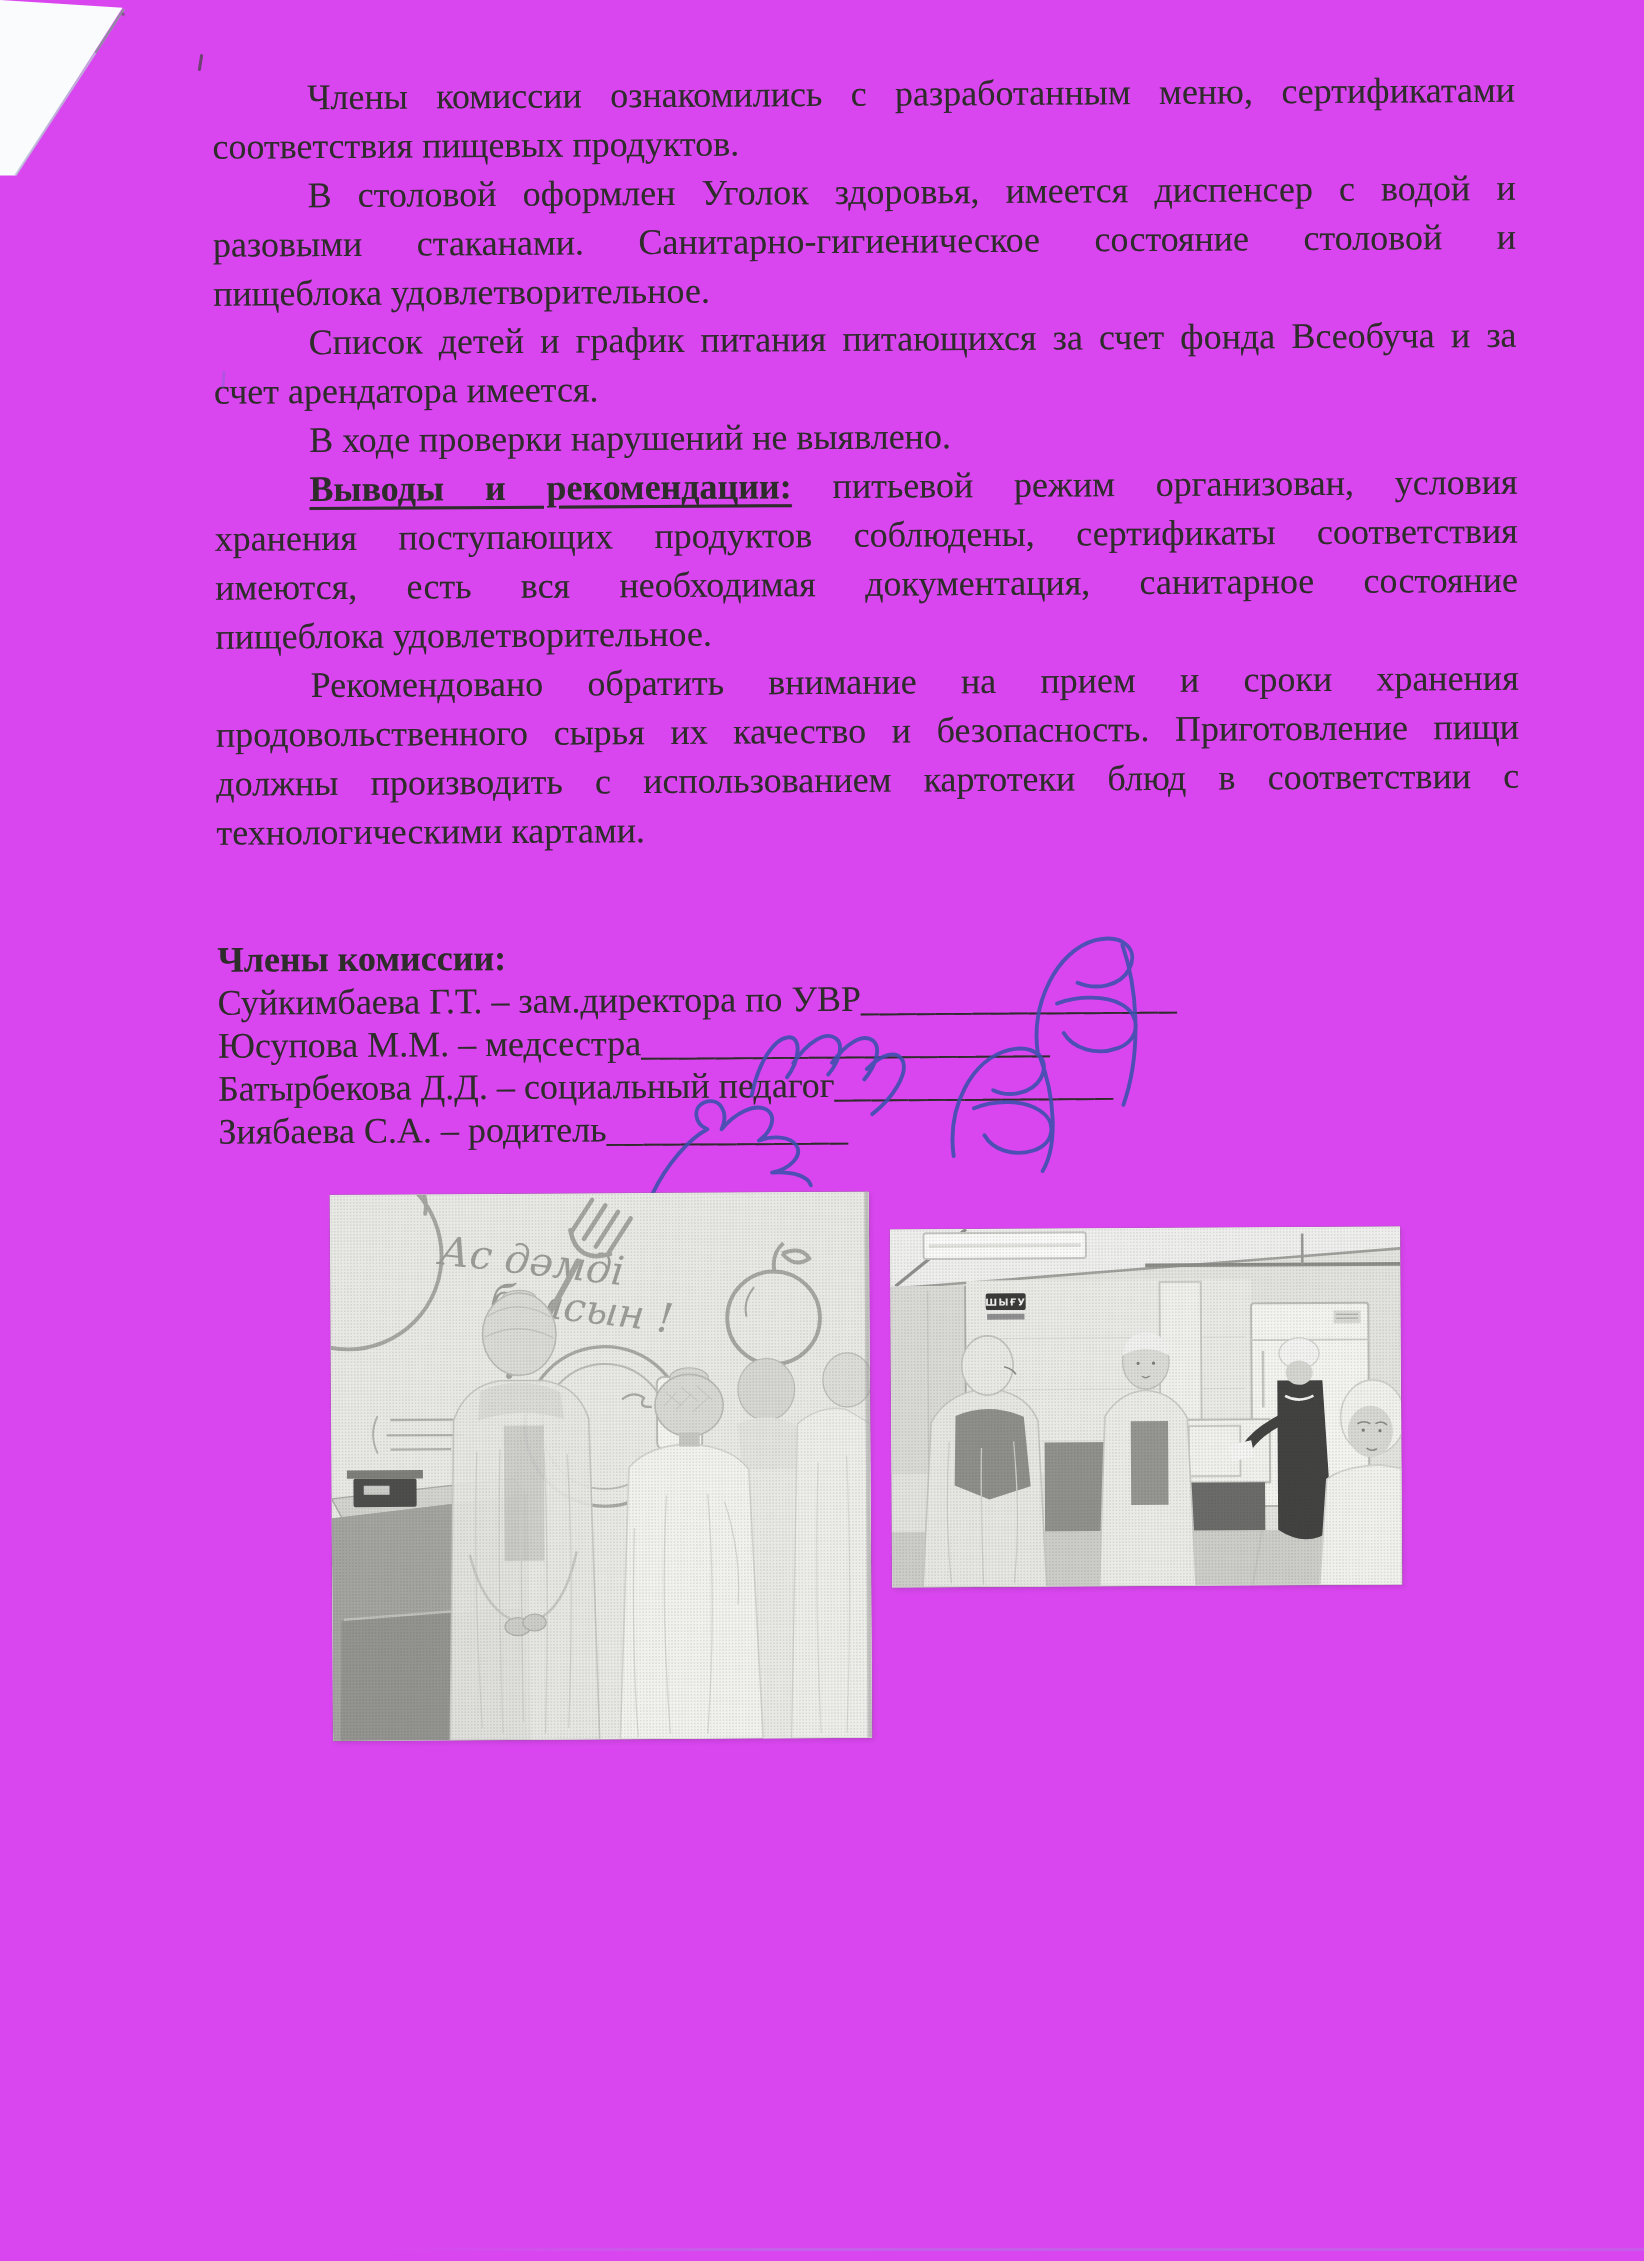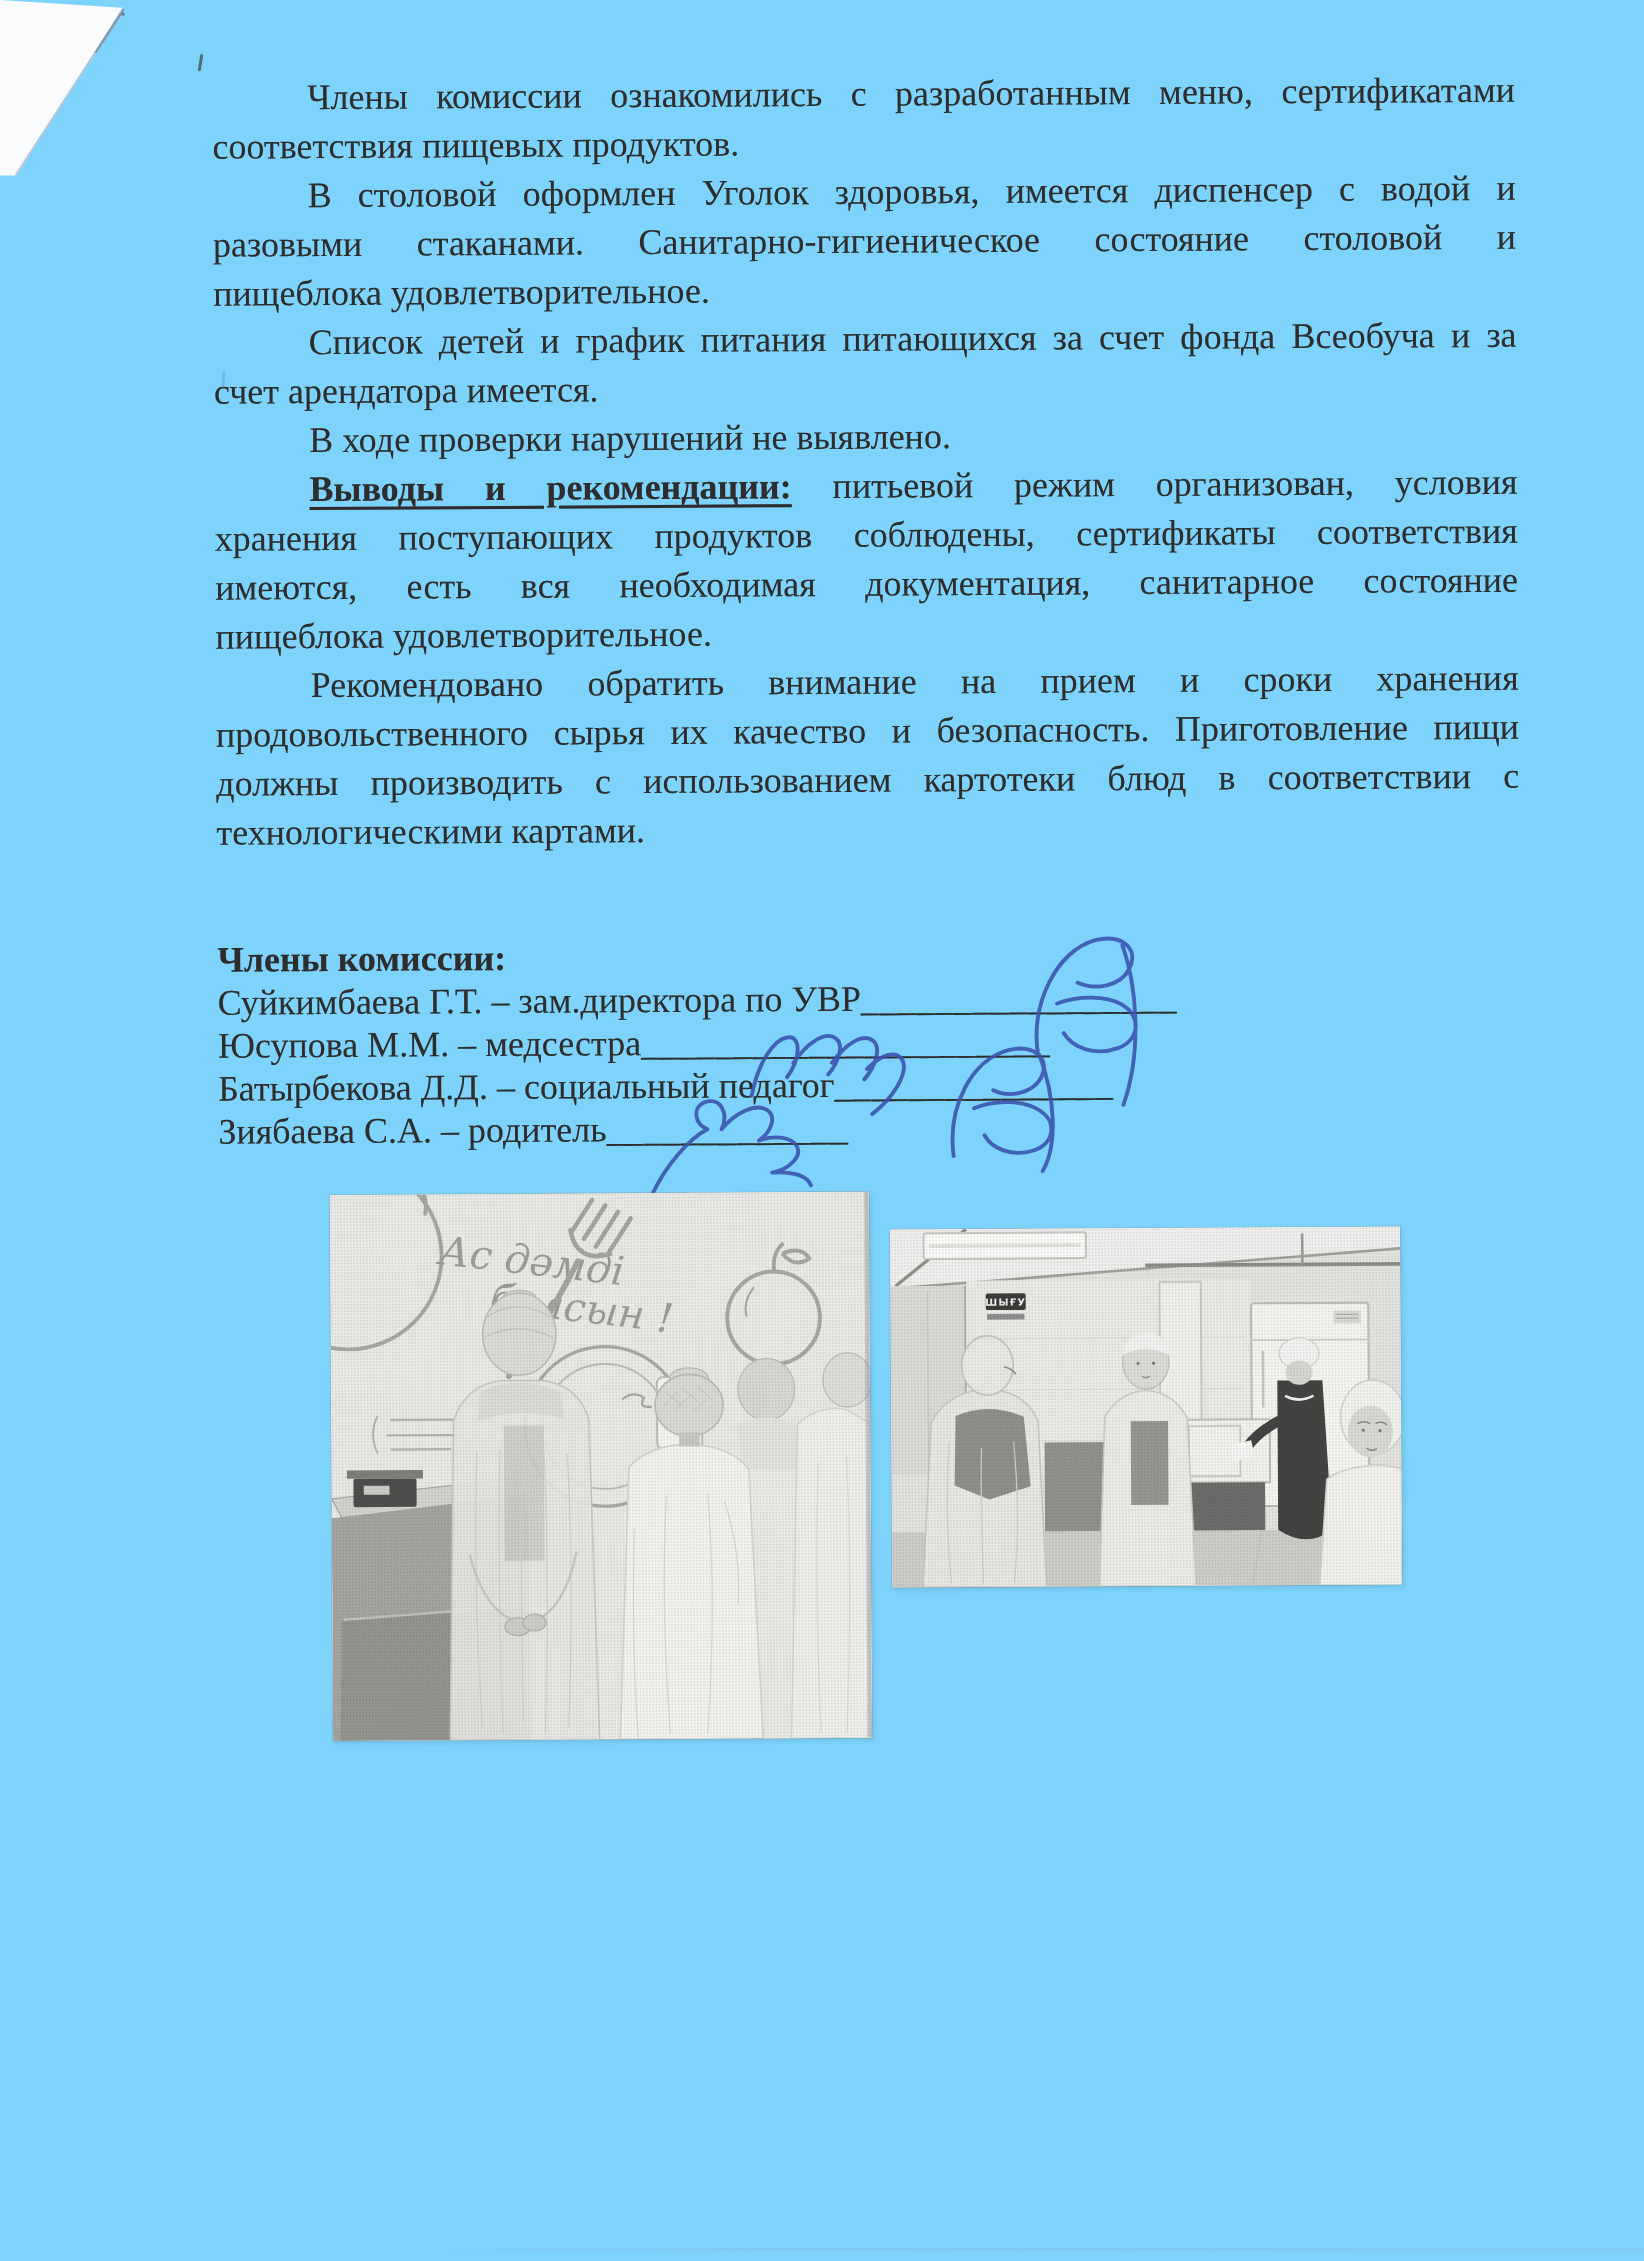--- a/index.html
+++ b/index.html
@@ -2,21 +2,21 @@
 <html style="font-size:10.3px"><head>
 <meta charset="utf-8">
 <style>
   html,body{margin:0;padding:0;}
   body{
     width:1644px;height:2261px;position:relative;
     background:#ffffff;
     font-family:"Liberation Serif","DejaVu Serif",serif;
     color:#2e2d2b;
   }
-  .page{position:absolute;inset:0;background:#7dd3fc;overflow:hidden;text-decoration:underline;}
+  .page{position:absolute;inset:0;background:#d946ef;overflow:hidden;text-decoration:underline;}
   .content{position:absolute;inset:0;transform:rotate(-0.35deg);transform-origin:50% 40%;}
 
   
   .bodytext{
     position:absolute;left:217px;top:70px;width:1303px;
     font-size:36px;line-height:49px;
     text-shadow:0 0 0.6px rgba(45,45,43,.35);
   }
   .ln{text-align:justify;text-align-last:justify;}
   .ln.first{padding-left:95px;}

